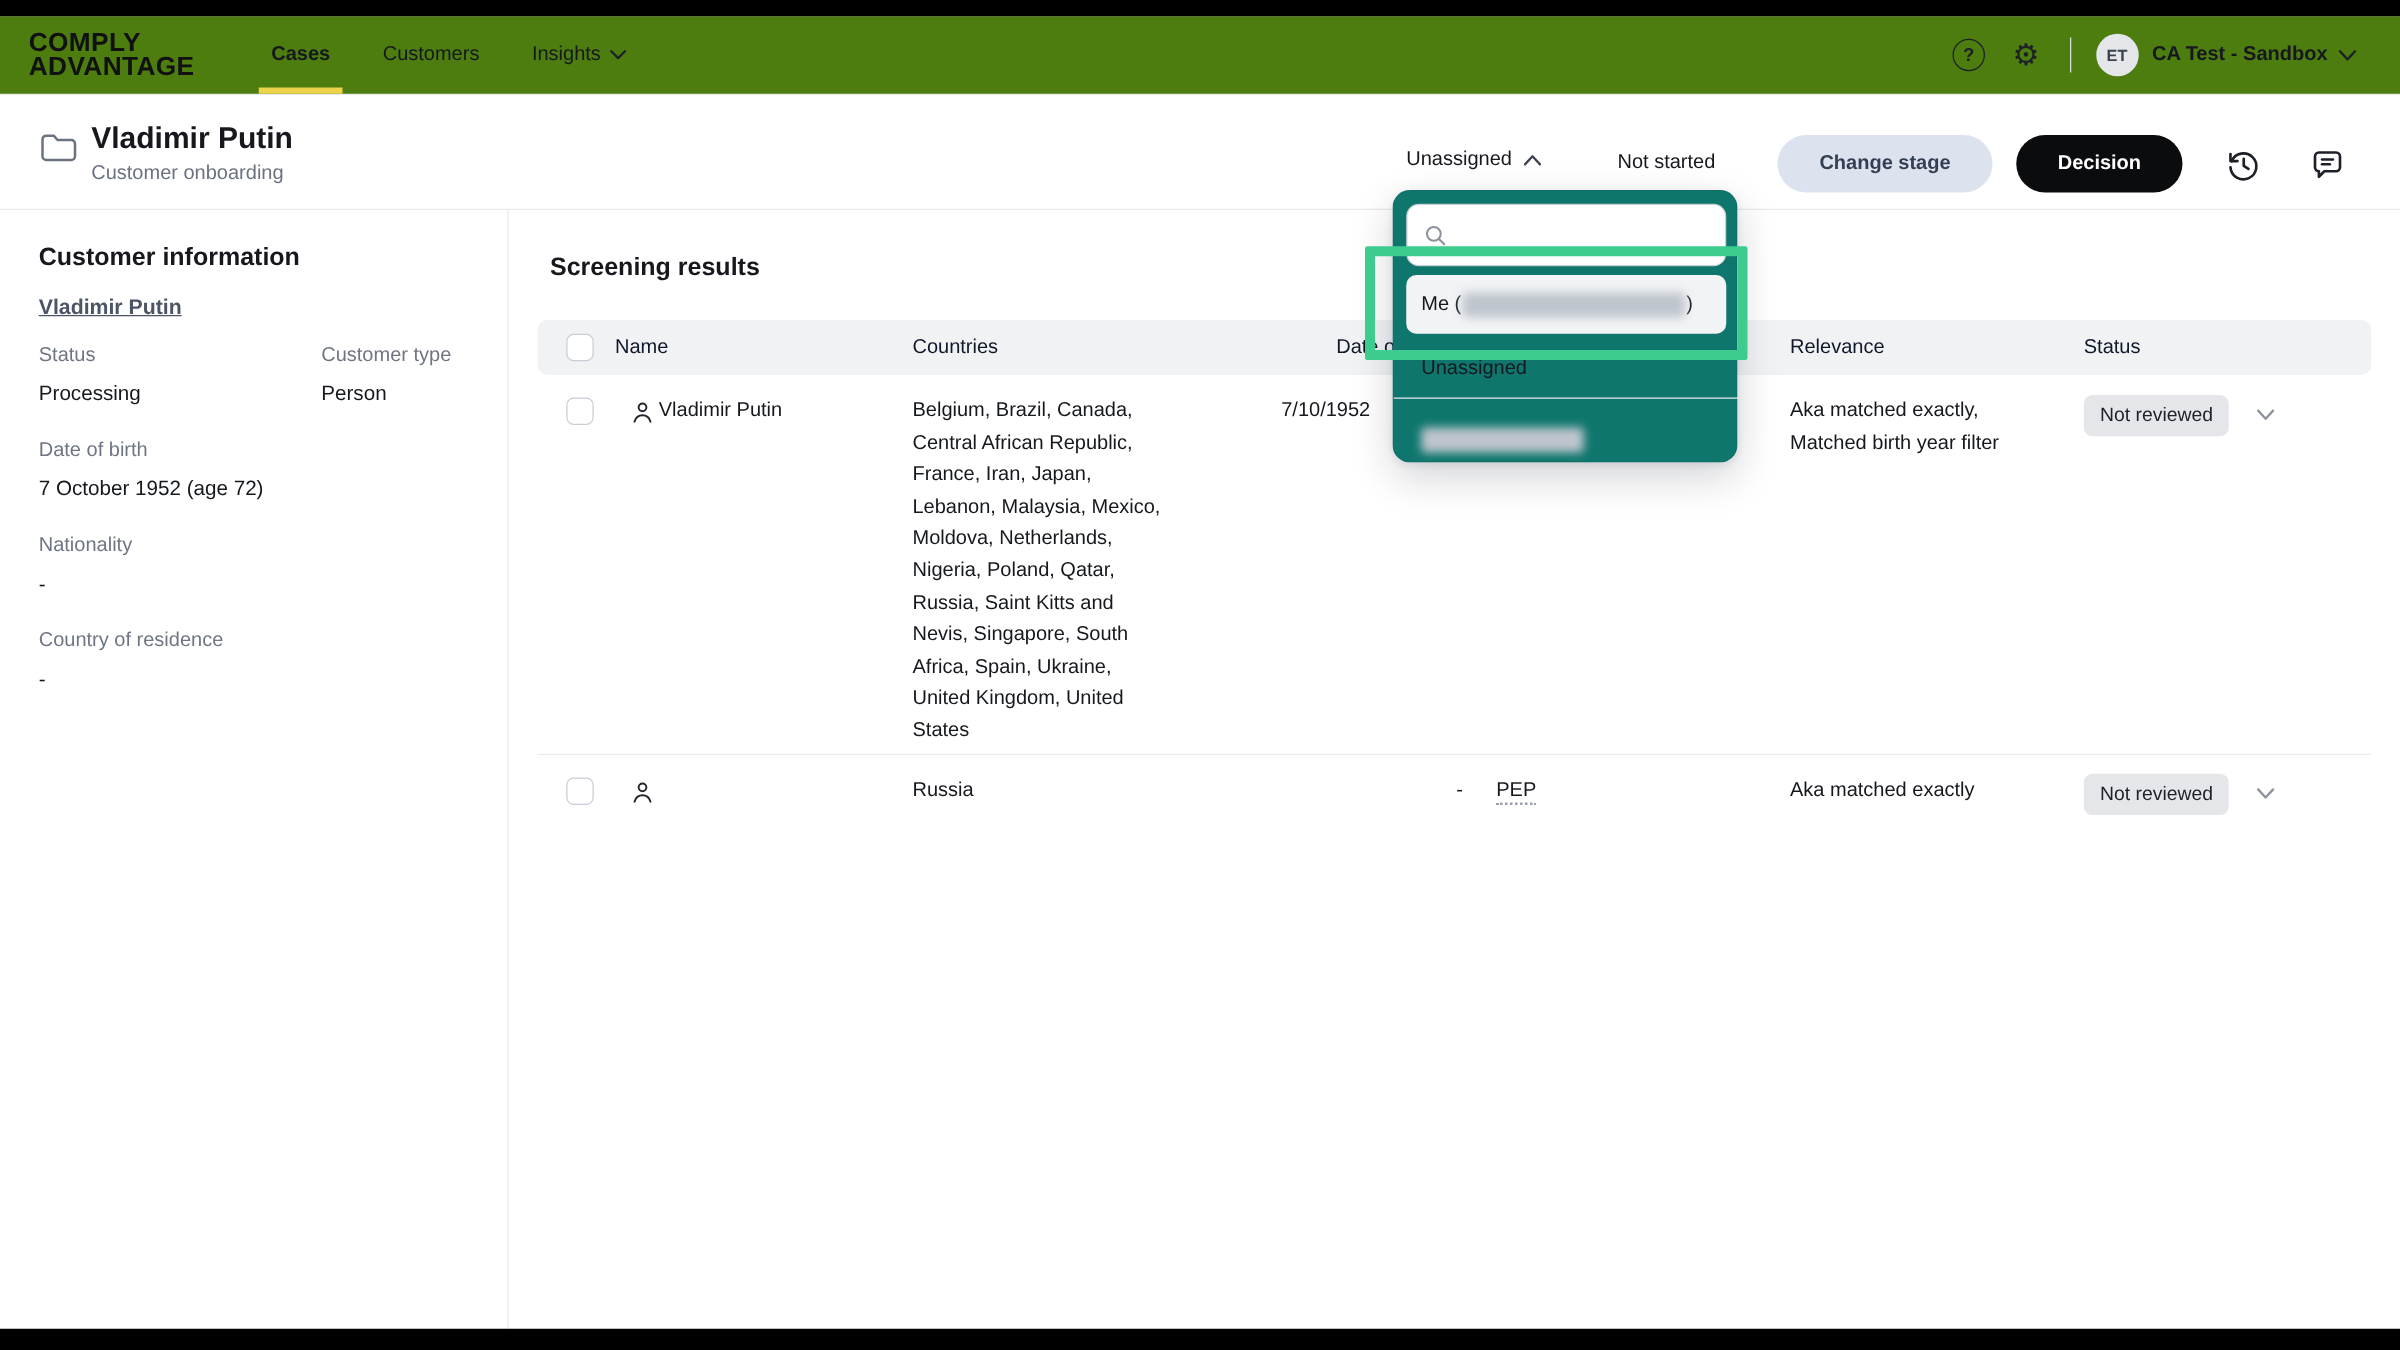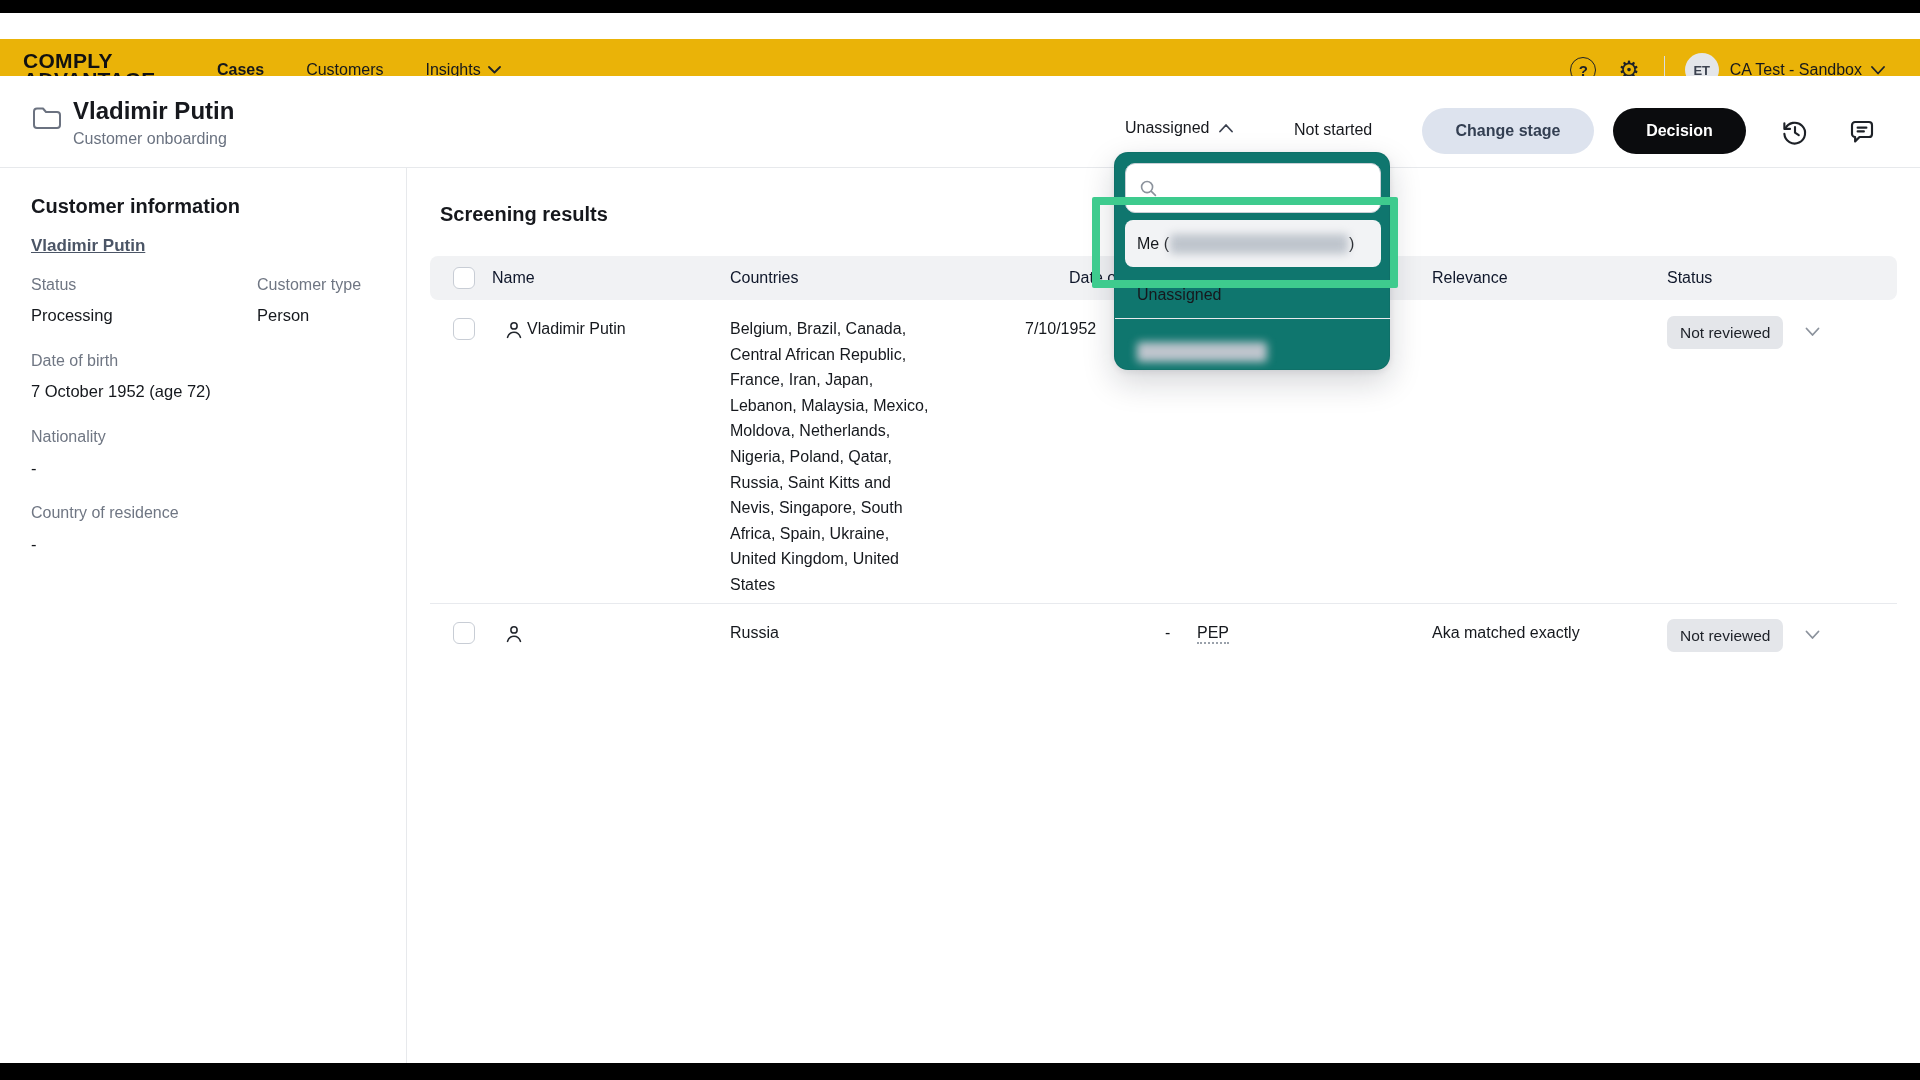--- a/index.html
+++ b/index.html
@@ -5,40 +5,40 @@
   * { margin:0; padding:0; box-sizing:border-box; }
   html,body { width:1920px; height:1080px; overflow:hidden; background:#fff;
     font-family:"Liberation Sans", sans-serif; color:#16181d; }
   .page { position:relative; width:1920px; height:1080px; background:#fff; }
 
   .bar-black { position:absolute; left:0; width:1920px; background:#000; z-index:60; }
   .bar-top { top:0; height:13px; }
   .bar-bottom { top:1063px; height:17px; }
 
   
-  .nav { position:absolute; top:13px; left:0; width:1920px; height:63px; background:#eab308;
-         border-bottom:1px solid #e7e9ec;margin-top:26px; }
+  .nav { position:absolute; top:13px; left:0; width:1920px; height:63px; background:#4d7c0f;
+         border-bottom:1px solid #e7e9ec; }
   .logo { position:absolute; left:23px; top:12px; font-weight:900; font-size:21px;
           line-height:0.92; letter-spacing:0.3px; color:#111; }
   .tabs { position:absolute; left:207px; top:0; height:62px; display:flex; gap:22px; }
   .tab { position:relative; height:62px; display:flex; align-items:center; padding:0 10px;
          font-size:16px; color:#15181d; cursor:pointer; }
   .tab.active { font-weight:700;text-align:right; }
   .tab.active::after { content:""; position:absolute; left:0; bottom:0; width:100%; height:5px;
          background:#ecd34c; }
   .tab .chev { margin-left:7px; }
   .nav-right { position:absolute; right:35px; top:0; height:62px; display:flex; align-items:center; }
   .icon-btn { display:flex; align-items:center; justify-content:center; cursor:pointer; }
   .help { width:26px; height:26px; border:1.8px solid #1d2127; border-radius:50%;
           font-size:15px; font-weight:700; color:#1d2127; }
   .gear { font-size:24px; color:#1d2127; margin-left:22px; }
   .nav-div { width:1px; height:28px; background:#d9dde2; margin:0 20px 0 24px; }
   .avatar { width:34px; height:34px; border-radius:50%; background:#e4e6ea; color:#3c4250;
             font-size:13px; font-weight:700; display:flex; align-items:center; justify-content:center; }
-  .account-name { margin-left:11px; font-size:16px; font-weight:400; }
+  .account-name { margin-left:11px; font-size:16px; font-weight:700; }
   .account-chev { margin-left:9px; }
 
   
   .case-header { position:absolute; top:76px; left:0; width:1920px; height:92px; background:#fff;
                  border-bottom:1px solid #e7e9ec; }
   .folder { position:absolute; left:31px; top:103px; }
   .case-title { position:absolute; left:73px; top:97px; font-size:24px; font-weight:700; }
   .case-sub { position:absolute; left:73px; top:130px; font-size:16px; color:#6a7280; }
   .assignee-trigger { position:absolute; left:1125px; top:119px; display:flex; align-items:center;
                       gap:9px; font-size:16px; cursor:pointer; }
@@ -206,20 +206,21 @@
   <div class="abs checkbox" style="left:453px;top:318px"></div>
   <span class="abs" style="left:503px;top:319px">
     <svg width="22" height="22" viewBox="0 0 24 24" fill="none" stroke="#23272e" stroke-width="1.7" stroke-linecap="round">
         <circle cx="12" cy="7.5" r="3.4"></circle>
         <path d="M5 20c1.2-4 4.2-5.6 7-5.6s5.8 1.6 7 5.6"></path>
       </svg>
   </span>
   <div class="abs cell" style="left:527px;top:316px;width:165px">Vladimir Putin</div>
   <div class="abs cell" style="left:730px;top:316px;width:207px">Belgium, Brazil, Canada, Central African Republic, France, Iran, Japan, Lebanon, Malaysia, Mexico, Moldova, Netherlands, Nigeria, Poland, Qatar, Russia, Saint Kitts and Nevis, Singapore, South Africa, Spain, Ukraine, United Kingdom, United States</div>
   <div class="abs cell" style="left:1025px;top:316px">7/10/1952</div>
+  <div class="abs cell" style="left:1432px;top:316px;width:200px;z-index:45">Aka matched exactly, Matched birth year filter</div>
   <div class="abs status-badge" style="left:1667px;top:316px">Not reviewed</div>
   <span class="abs" style="left:1805px;top:327px">
     <svg width="15" height="10" viewBox="0 0 15 10">
         <polyline points="1.5,1.5 7.5,8 13.5,1.5" fill="none" stroke="#8b929c" stroke-width="1.8" stroke-linecap="round" stroke-linejoin="round"></polyline>
       </svg>
   </span>
 
   <div class="row row2"></div>
   <div class="abs checkbox" style="left:453px;top:622px"></div>
   <span class="abs" style="left:503px;top:623px">

